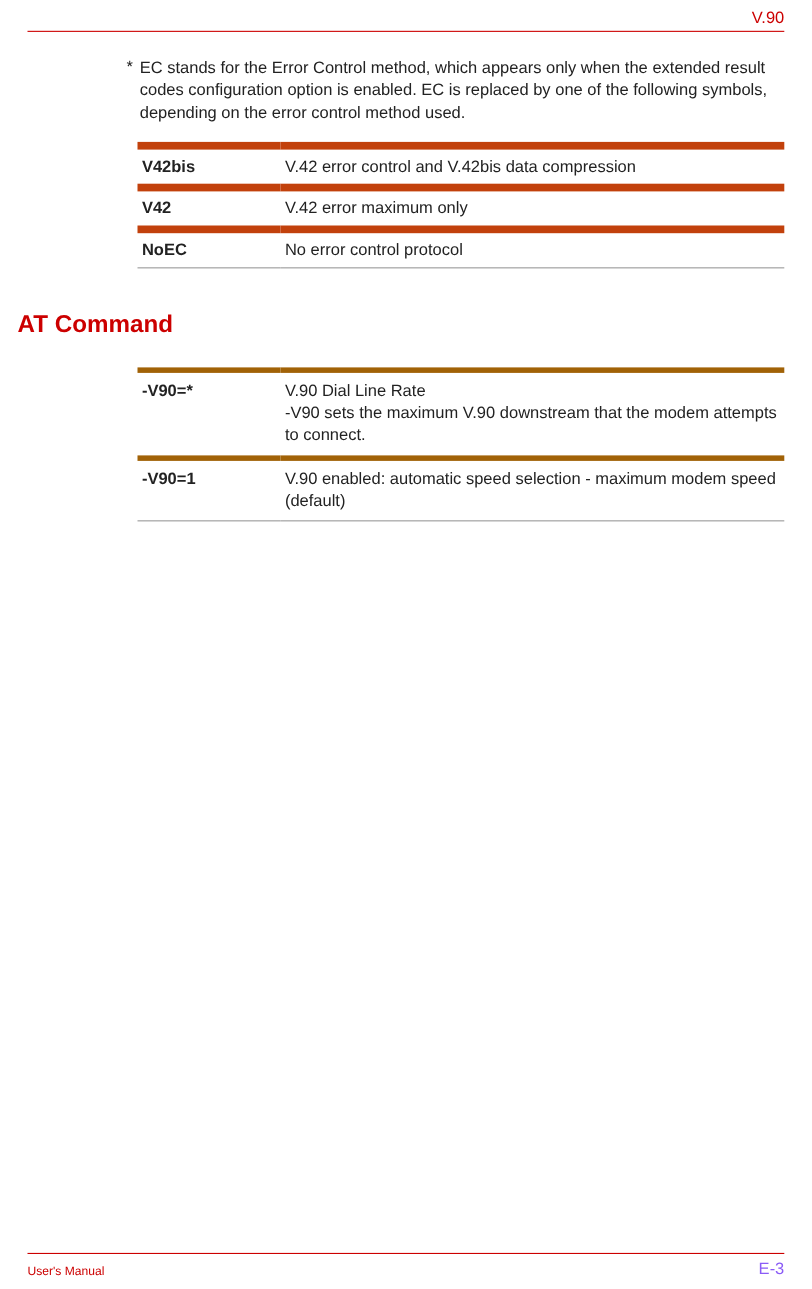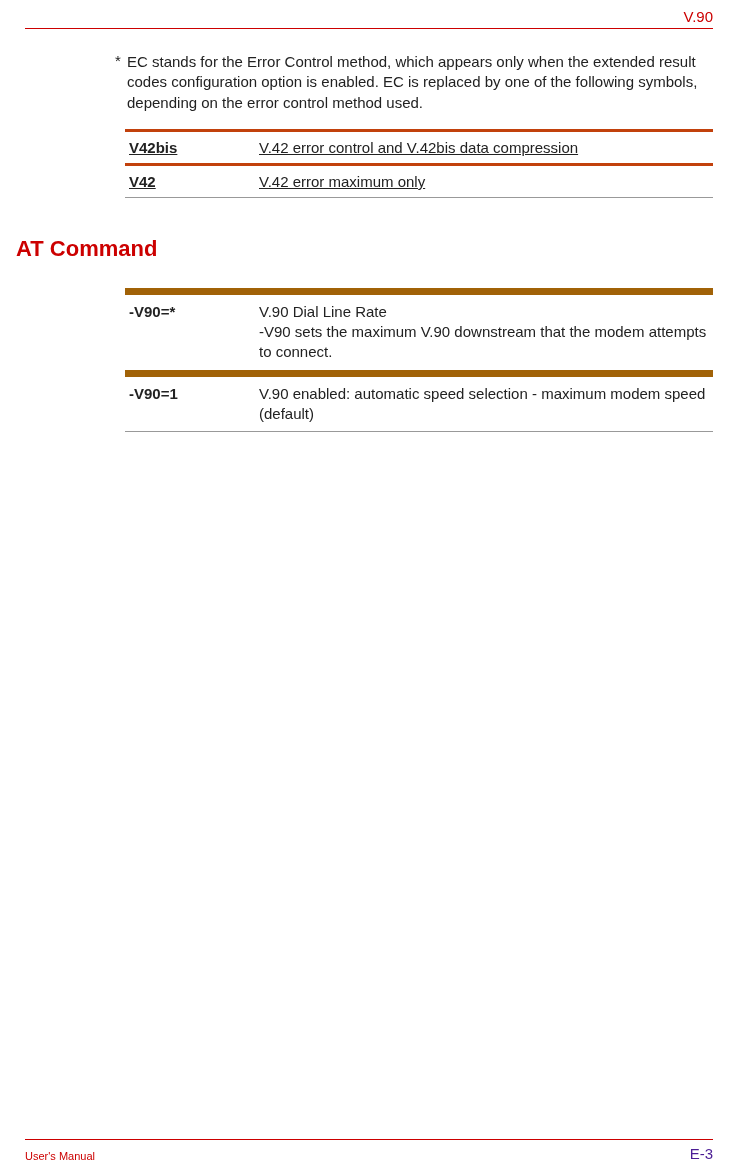--- a/index.html
+++ b/index.html
@@ -50,23 +50,22 @@
       line-height: 1.35;
     }
     .ec-table {
       width: 100%;
       border-collapse: collapse;
       margin-left: 100px;
       width: calc(100% - 100px);
       margin-bottom: 38px;
     }
     .ec-table tr {
-      border-top: 3px solid #c2410c;
+      border-top: 7px solid #c2410c;
       border-bottom: 1px solid #999;
-      text-decoration: underline;
     }
     .ec-table td {
       padding: 7px 4px;
       vertical-align: top;
     }
     .ec-table td:first-child {
       width: 130px;
       font-weight: bold;
     }
     .section-heading {
@@ -76,21 +75,21 @@
       margin-bottom: 26px;
       margin-left: -25px;
       padding-left: 16px;
     }
     .at-table {
       width: calc(100% - 100px);
       margin-left: 100px;
       border-collapse: collapse;
     }
     .at-table tr {
-      border-top: 7px solid #a16207;
+      border-top: 5px solid #a16207;
       border-bottom: 1px solid #999;
     }
     .at-table td {
       padding: 7px 4px;
       vertical-align: top;
       line-height: 1.35;
     }
     .at-table td:first-child {
       width: 130px;
       font-weight: bold;
@@ -109,21 +108,21 @@
       position: absolute;
       bottom: 10px;
       left: 25px;
       color: #c00;
       font-size: 11px;
     }
     .footer-right {
       position: absolute;
       bottom: 10px;
       right: 25px;
-      color: #4c1d95;
+      color: #8b5cf6;
       font-size: 15px;
     }
   </style>
 </head>
 <body>
 
 <div class="header">V.90</div>
 <div class="header-line"></div>
 
 <div class="content">
@@ -135,20 +134,24 @@
 
   <table class="ec-table">
     <tbody>
         <tr>
       <td>V42bis</td>
       <td>V.42 error control and V.42bis data compression</td>
     </tr>
     <tr>
       <td>V42</td>
       <td>V.42 error maximum only</td>
+    </tr>
+    <tr>
+      <td>NoEC</td>
+      <td>No error control protocol</td>
     </tr>
   </tbody>
     </table>
 
   <h2 class="section-heading">AT Command</h2>
 
   <table class="at-table">
     <tbody>
         <tr>
       <td>-V90=*</td>

